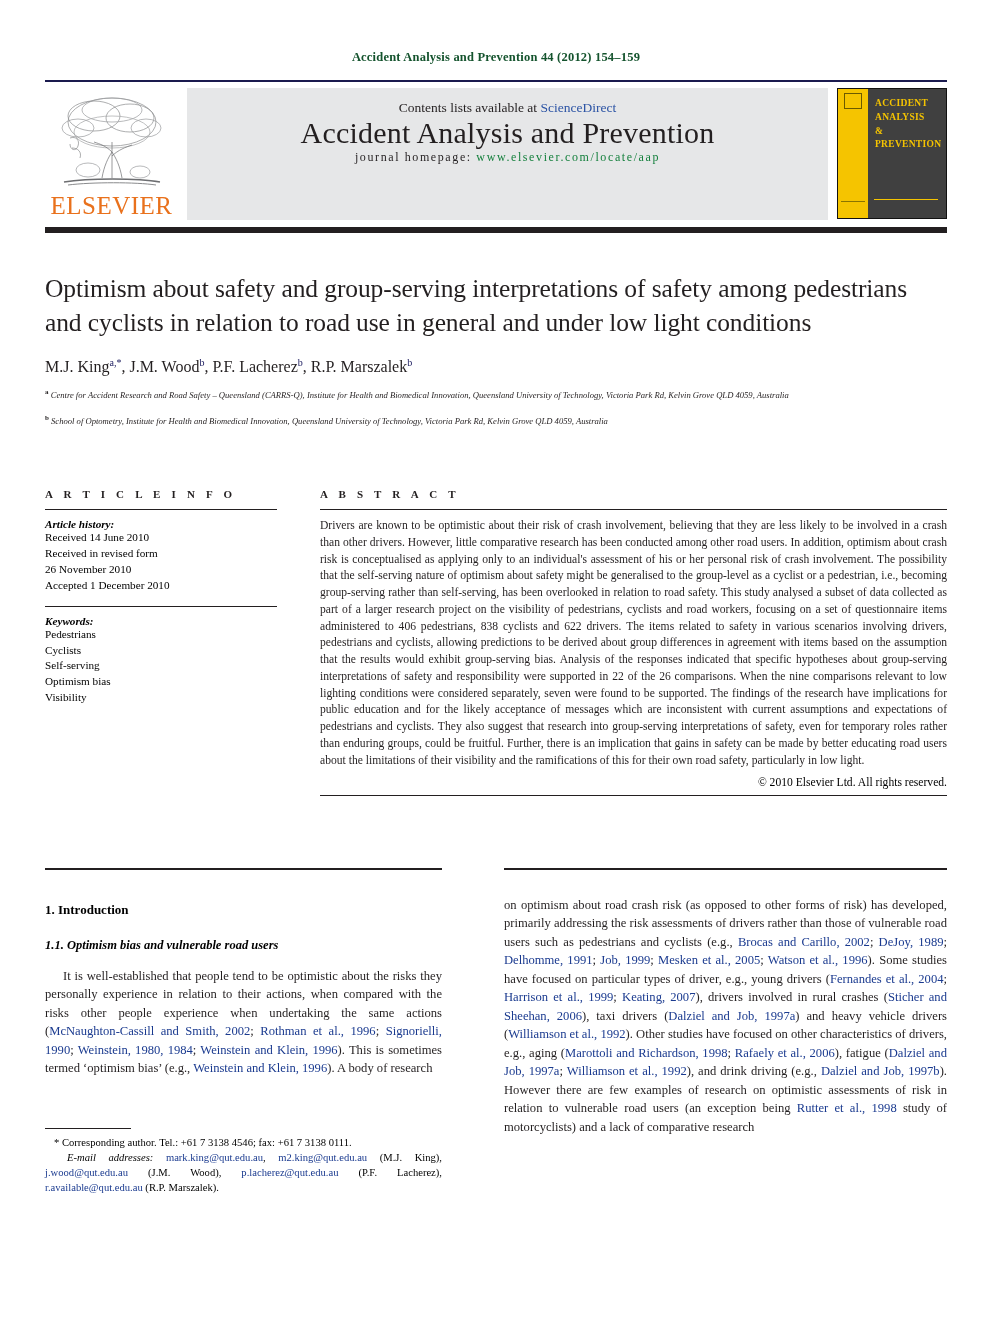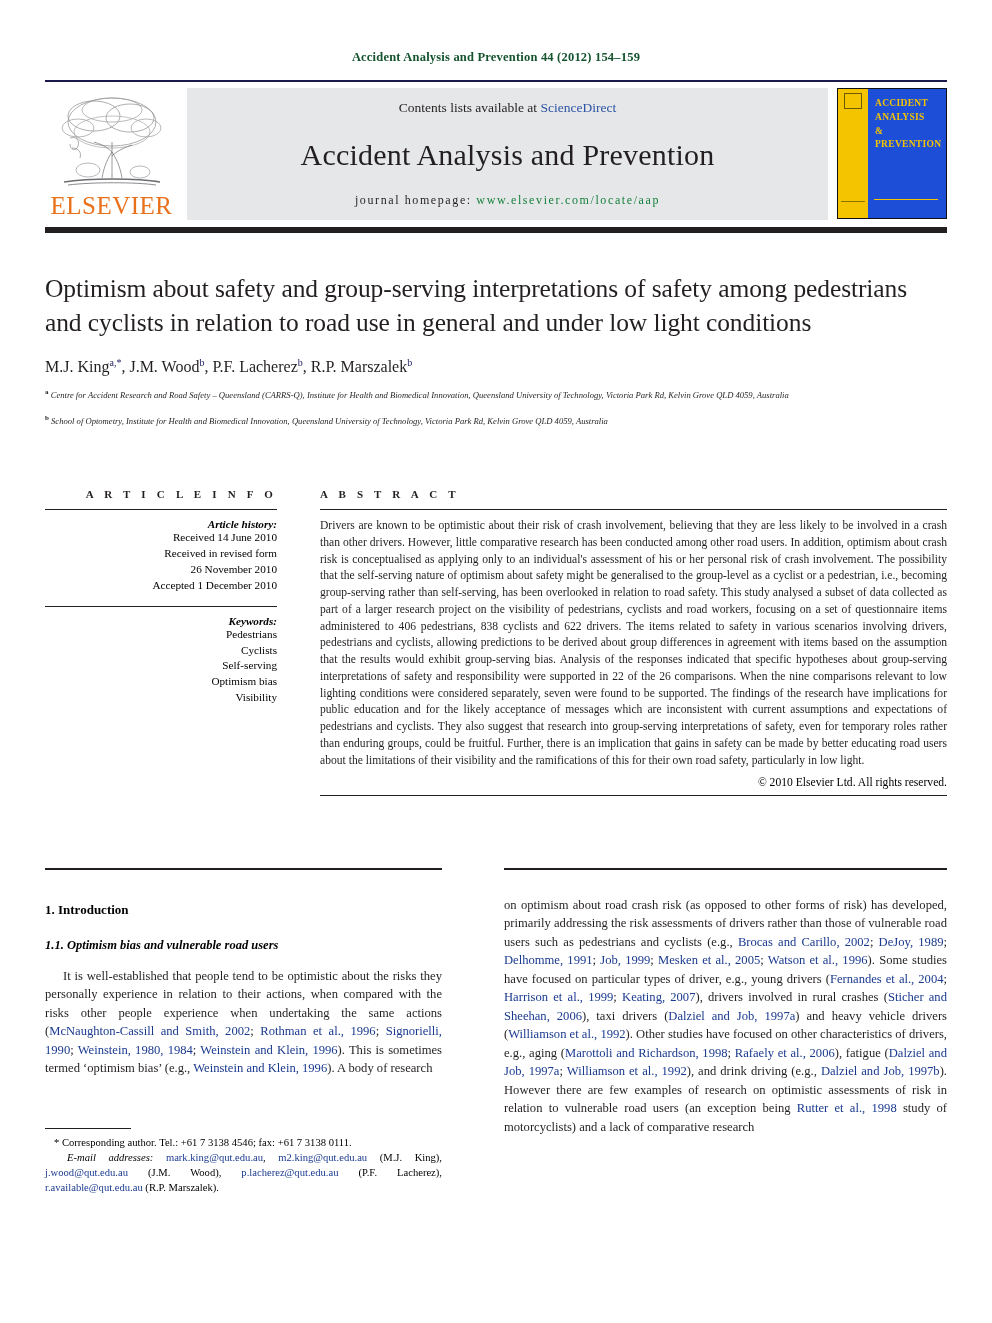--- a/index.html
+++ b/index.html
@@ -36,37 +36,37 @@
   }
   .tree-svg { display:block; }
   .elsevier-word {
     font-family:"Liberation Serif", serif;
     color:#E9711C; font-size:25px; letter-spacing:0.5px;
     line-height:1; margin-top:1px;
   }
 
   .center-box {
     flex:1 1 auto; background:#e6e7e8;
-    display:flex; flex-direction:column; align-items:center; justify-content:space-between;
+    display:flex; flex-direction:column; align-items:center; justify-content:flex-start;
     padding:12px 0 12px 0; margin-left:9px; margin-right:9px;
   }
   .contents-line { font-size:13.5px; color:#231f20; }
   .contents-line .sd { color:#2b53a4; }
   .journal-title {
     font-family:"Liberation Serif", serif;
     font-size:30px; color:#231f20; letter-spacing:0.2px;
   }
   .homepage-line {
     font-size:12px; color:#231f20; letter-spacing:1.6px;
   }
   .homepage-line .url { color:#15803d; }
 
   .cover-box { width:110px; flex:0 0 110px; display:flex; align-items:flex-start; }
   .cover {
-    width:129px; height:131px; background:#1d4ed8; display:flex; position:relative;
+    width:129px; height:131px; background:#404040; display:flex; position:relative;
     border:1px solid #111;
   }
   .cover-strip {
     width:30px; background:#F5C400; height:100%;
     display:flex; flex-direction:column; justify-content:space-between;
     align-items:center; padding:4px 0;
   }
   .cover-strip .els-mini {
     width:18px;height:16px;border:1px solid #6b5a00;background:#F5C400;
     display:block;
@@ -100,21 +100,21 @@
   }
   .authors sup { font-size:10px; color:#1a1a5e; }
   .affil {
     margin-top:11px; font-size:8.6px; font-style:italic; line-height:1.55;
     color:#231f20;
   }
   .affil sup { font-style:normal; font-weight:bold; font-size:7px; }
 
   
   .infoabs { position:absolute; top:488px; left:45px; width:902px; display:flex; }
-  .col-info { width:232px; flex:0 0 232px;text-align:right; }
+  .col-info { width:232px; flex:0 0 232px; }
   .col-abs  { flex:1 1 auto; margin-left:43px; }
 
   .secthead {
     font-family:"Liberation Serif", serif;
     font-weight:bold; font-size:11px; letter-spacing:4.2px; color:#231f20;
   }
   .hr-thin { height:1px; background:#231f20; margin:9px 0 8px 0; }
   .hr-thin2 { height:1px; background:#231f20; margin:12px 0 8px 0; }
 
   .info-sub { font-style:italic; font-weight:bold; font-size:11.2px; }

